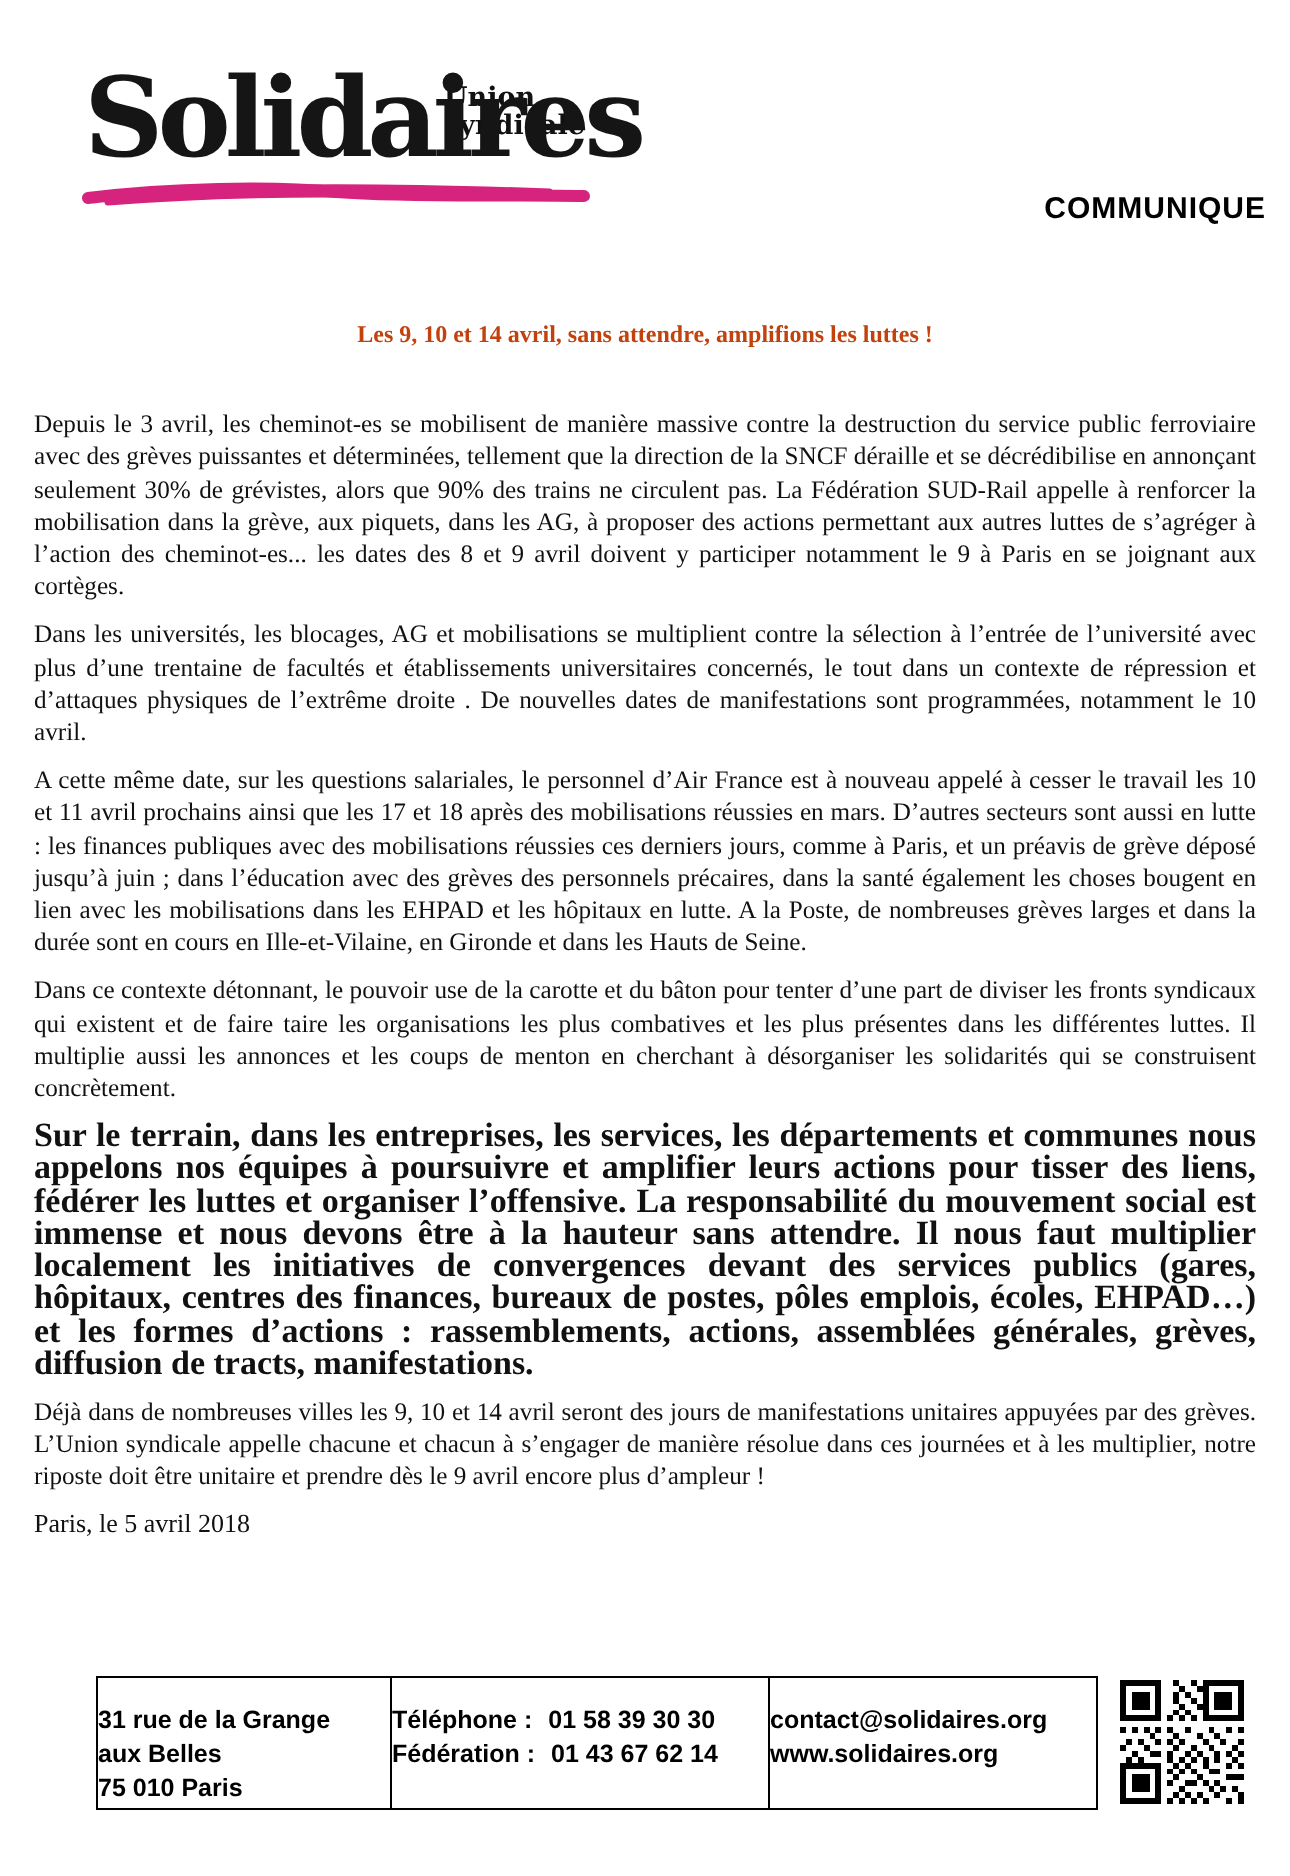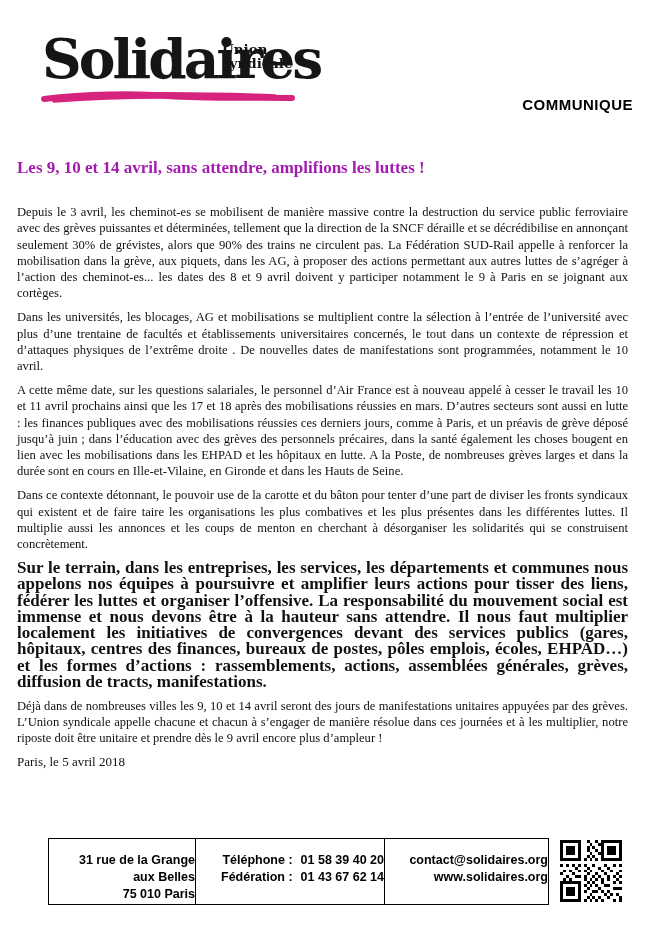--- a/index.html
+++ b/index.html
@@ -31,41 +31,41 @@
 
   .doc-type {
     position: absolute; right: 12px; top: 96px;
     font-family: "Liberation Sans", sans-serif; font-weight: bold;
     font-size: 15px; letter-spacing: 0.5px; color: #000;
   }
 
   
   .content { position: absolute; top: 156px; left: 17px; width: 611px; }
   .title {
-    margin: 0 0 25px 0; 
+    margin: 0 0 25px 0; text-align: center;
     font-family: "Liberation Serif", serif; font-weight: bold;
-    font-size: 17px; line-height: 23px; color: #a21caf;
+    font-size: 12px; line-height: 23px; color: #c2410c;
   }
   .para {
     margin: 0 0 7.5px 0;
     font-size: 12.6px; line-height: 16.3px;
     text-align: justify; color: #111;
   }
   .para.bold { font-weight: bold; font-size: 17px; }
   .dateline { margin-top: 4px; text-align: left; font-size: 13px; color: #111; }
 
   
   .contact-table {
     position: absolute; left: 48px; top: 838px;
     display: flex; box-sizing: border-box;
     border: 1.5px solid #000; height: 67px; background: #fff;
     font-family: "Liberation Sans", sans-serif; font-weight: bold;
     font-size: 12.5px; line-height: 17px; color: #000;
   }
-  .contact-cell { box-sizing: border-box; padding-top: 13px; text-align: right; }
+  .contact-cell { box-sizing: border-box; padding-top: 13px; text-align: left; }
   .cell-address { width: 146px; }
   .cell-phone   { width: 190px; border-left: 1.5px solid #000; border-right: 1.5px solid #000; }
   .cell-contact { width: 163px; }
   .phone-row { white-space: nowrap; }
   .phone-row .num { margin-left: 8px; }
 
   .qr { position: absolute; left: 560px; top: 840px; width: 62px; height: 62px; }
 </style>
 </head>
 <body>
@@ -103,21 +103,21 @@
   </div>
 
   <div class="contact-table">
     <div class="contact-cell cell-address">
       <div>31 rue de la Grange</div>
       <div>aux Belles</div>
       <div>75 010 Paris</div>
     </div>
     <div class="contact-cell cell-phone">
       <div class="phone-row">
-        <span>Téléphone :</span><span class="num">01 58 39 40 20</span>
+        <span>Téléphone :</span><span class="num">01 58 39 30 30</span>
       </div>
       <div class="phone-row">
         <span>Fédération :</span><span class="num">01 43 67 62 14</span>
       </div>
     </div>
     <div class="contact-cell cell-contact">
       <div>contact@solidaires.org</div>
       <div>www.solidaires.org</div>
     </div>
   </div>

